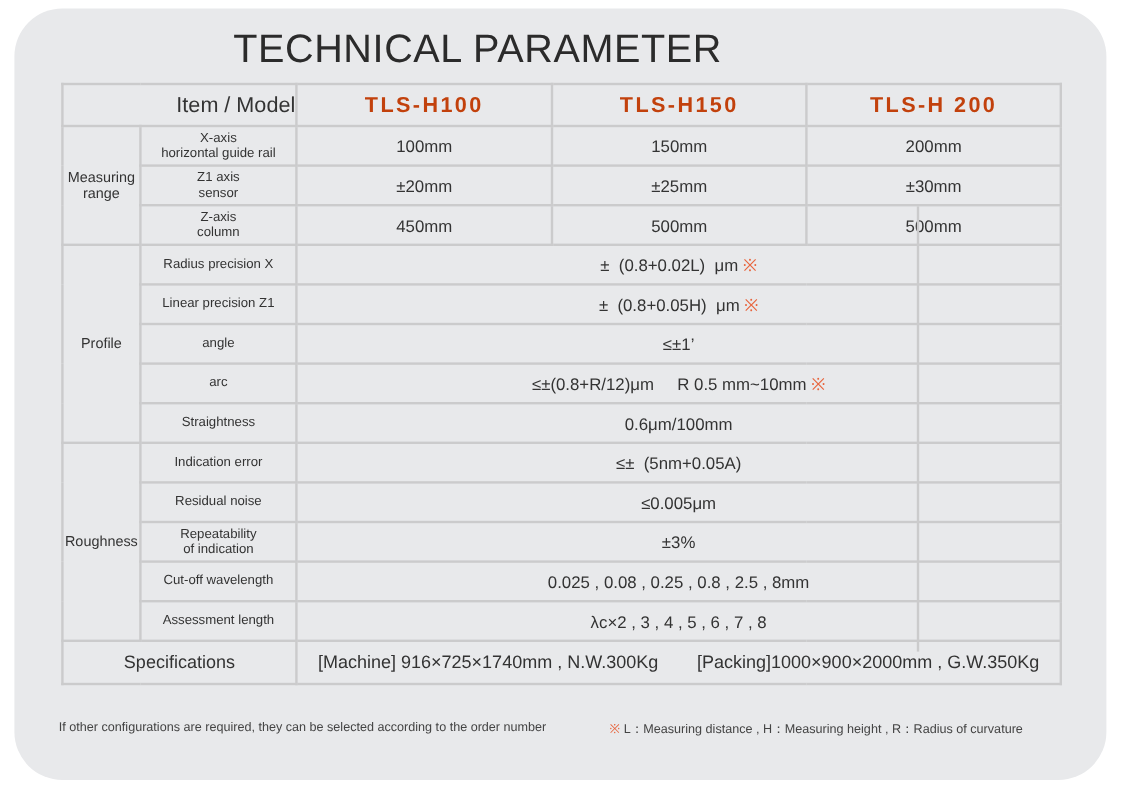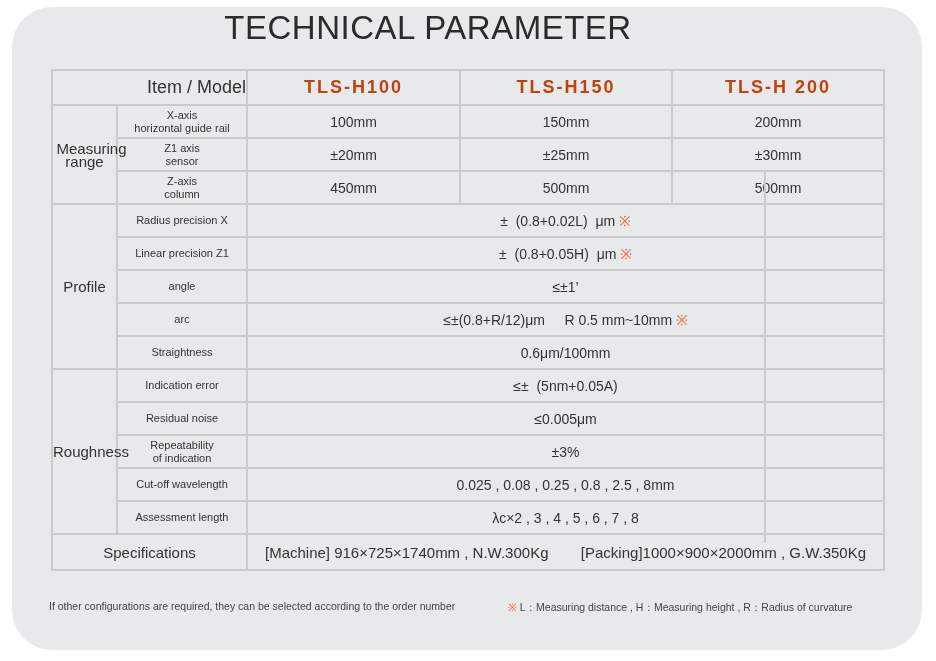--- a/index.html
+++ b/index.html
@@ -1,24 +1,24 @@
 <!DOCTYPE html>
 <html><head>
 <meta charset="utf-8">
 <style>
   html, body { margin:0; padding:0; background:#ffffff; }
   body { width:936px; height:661px; position:relative; overflow:hidden; font-family:"Liberation Sans", sans-serif; color:#333; }
   .card { position:absolute; left:12px; top:7px; width:910px; height:643px; background:#e8e9eb; border-radius:40px; }
-  .title { position:absolute; left:0; top:9px; width:796px; text-align:center; font-size:33px; color:#2b2b2b; letter-spacing:0.5px;margin-left:30px; }
+  .title { position:absolute; left:0; top:22px; width:796px; text-align:center; font-size:33px; color:#2b2b2b; letter-spacing:0.5px; }
   table.spec { position:absolute; left:51px; top:69px; width:832px; border-collapse:collapse; table-layout:fixed; }
   table.spec td { border:2px solid #cbcbcc; text-align:center; vertical-align:middle; padding:0; color:#333; }
   .hdr td { height:33px; font-size:18px; }
   .hdr .model { letter-spacing:2px; font-weight:bold; color:#c2410c; }
   .hdr .item { font-weight:normal; color:#333; font-size:18px;text-align:right; }
-  .grp { font-size:15px; line-height:13px; }
+  .grp { font-size:12px; line-height:13px; }
   .sub { font-size:11px; line-height:13px; }
   .val { font-size:14px; }
   tr.r td { height:31px; }
   .mark { color:#e8643c; }
   .specrow td { height:34px; font-size:15px; }
   .vline { position:absolute; left:764px; top:172px; width:2px; height:371px; background:#cbcbcc; }
   .notes { position:absolute; left:49px; top:600px; font-size:10.5px; line-height:13px; color:#444; }
   .legend { position:absolute; left:508px; top:600px; font-size:10.5px; color:#444; }
 </style>
 </head>

